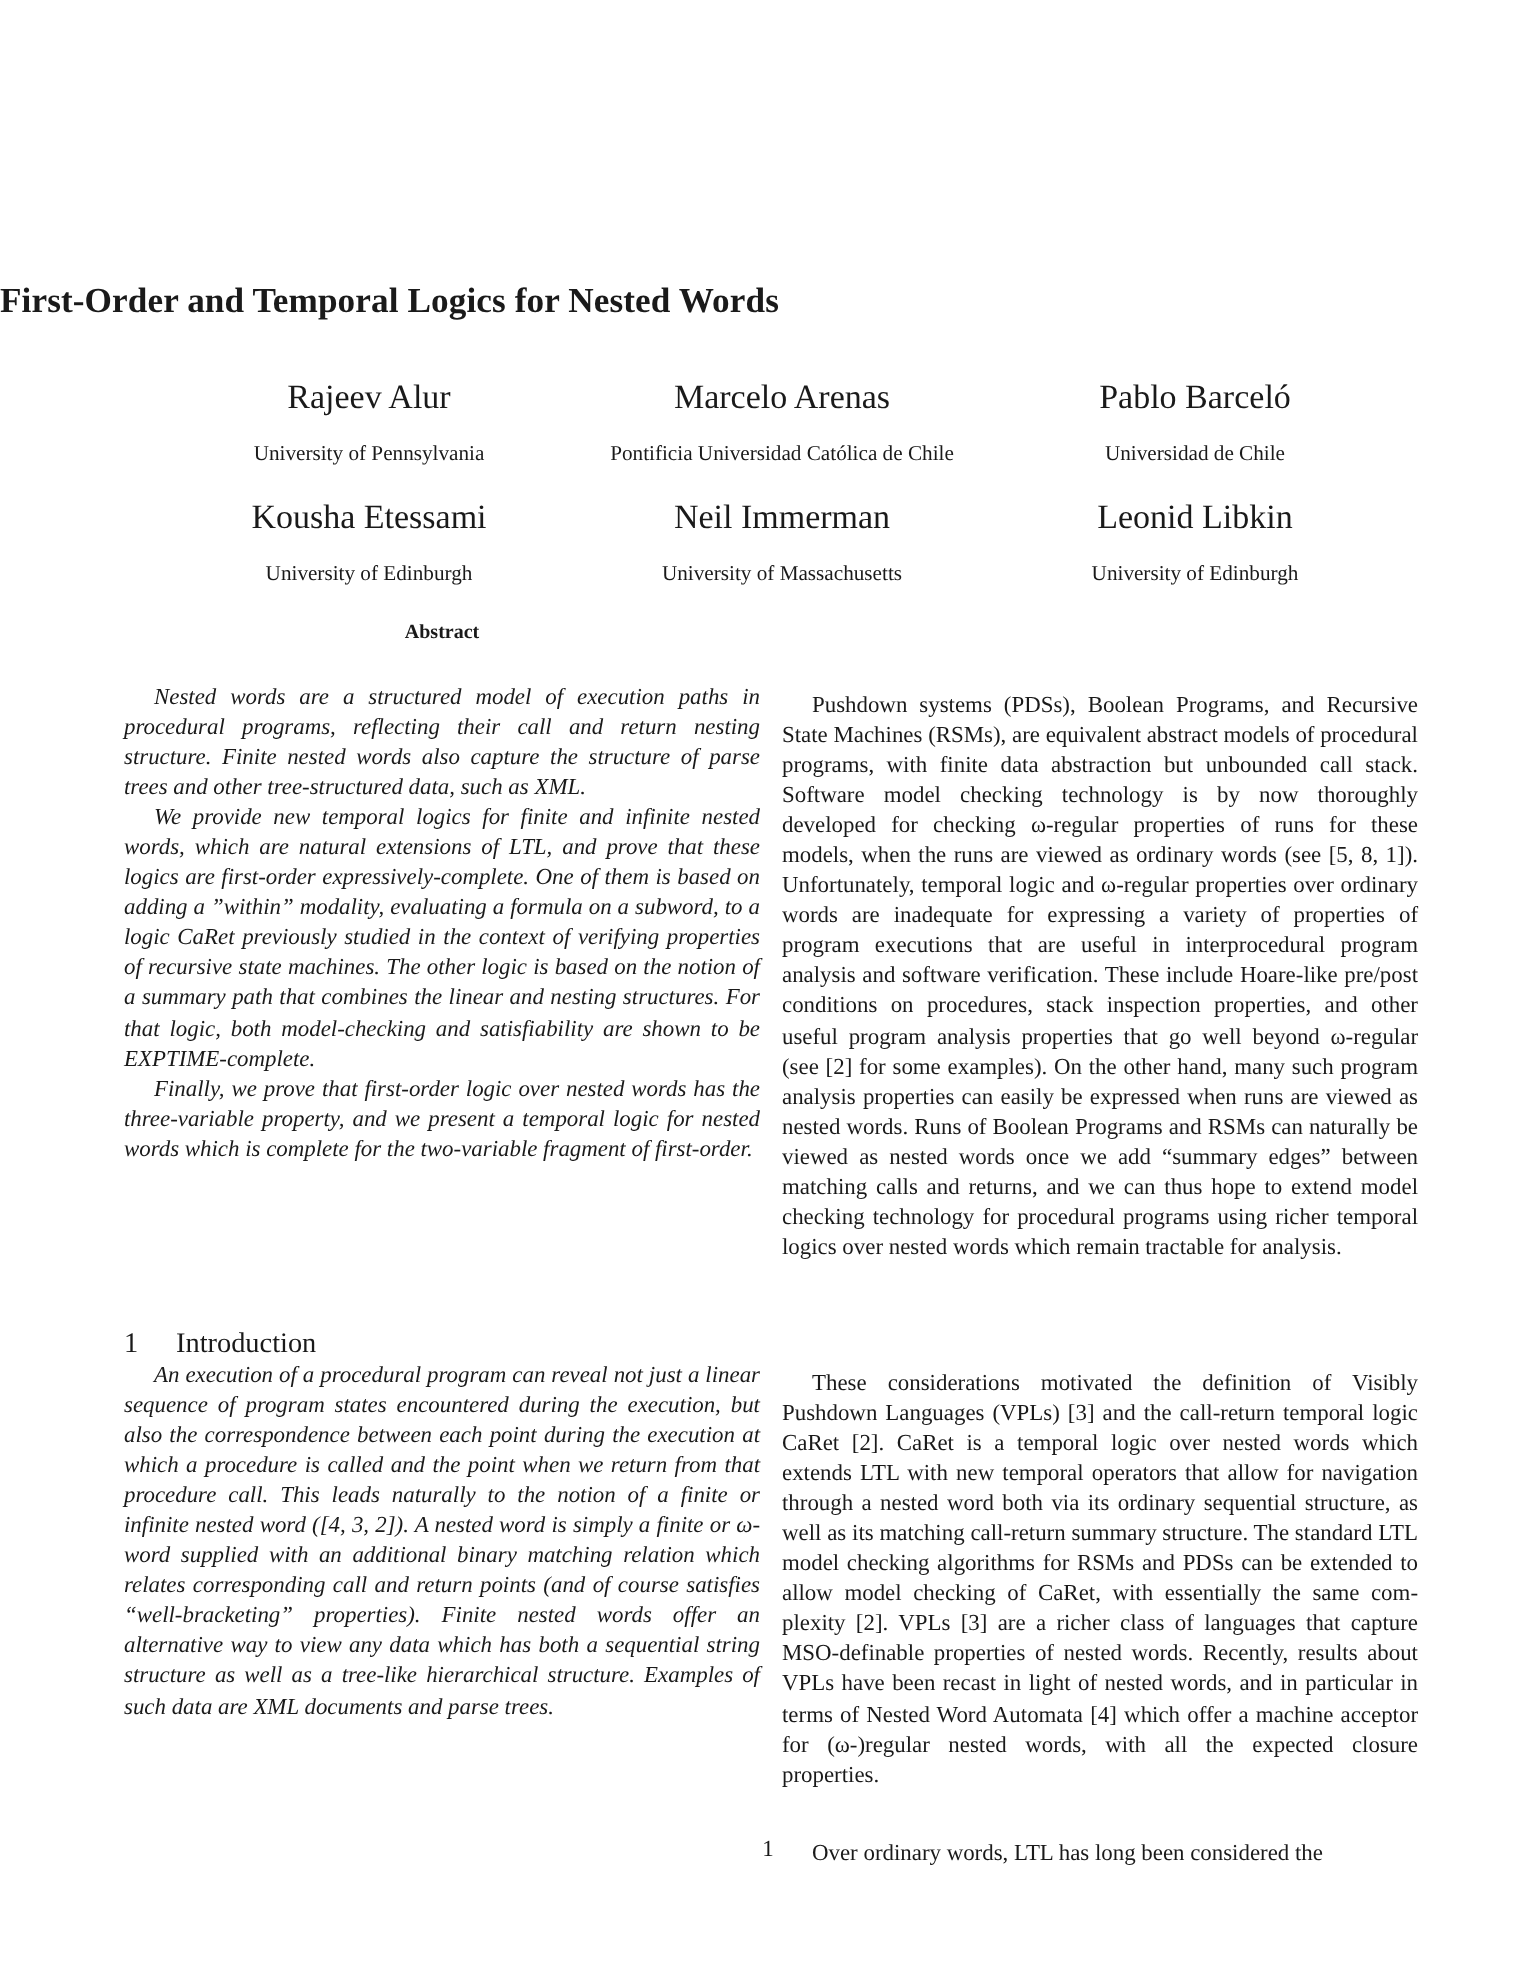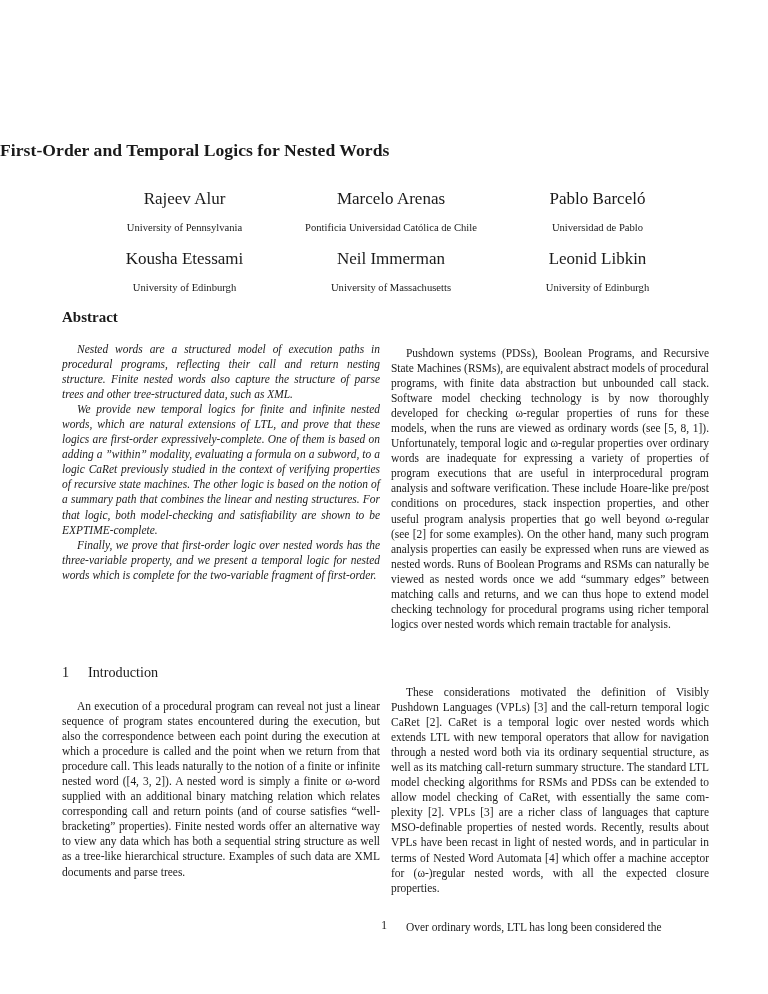--- a/index.html
+++ b/index.html
@@ -17,27 +17,27 @@
     .author .name { font-size: 17px; line-height: 18px; }
     .author .affil { font-size: 10.6px; line-height: 14px; margin-top: 13px; }
     .author-row .author:nth-child(1) { margin-left: -12px; }
     .author-row .author:nth-child(3) { margin-right: -14px; text-align: center; }
 
     .col { position: absolute; width: 318px; font-size: 11.45px; line-height: 15.05px; text-align: justify; }
     .col p { margin: 0; text-indent: 15px; hyphens: manual; }
     .col-left { left: 62px; top: 308px; }
     .col-right { left: 391px; top: 308px; margin-top: 38px; }
 
-    .abstract-heading { font-weight: bold; font-size: 15px; margin: 0 0 16px 0; line-height: 18px; }
+    .abstract-heading { text-align: center; font-weight: bold; font-size: 10px; margin: 0 0 16px 0; line-height: 18px; }
     .abstract p { font-style: italic; }
     .section-heading {
       position: absolute; left: 62px; top: 664px; font-weight: normal; font-size: 14.2px; margin: 0;
     }
     .section-heading .num { display: inline-block; width: 26px; }
-    .intro { top: 699px; }
+    .intro { top: 681px; font-style: italic; }
 
     .right-p1 { top: 308px; }
     .right-p2 { top: 647px; }
     .right-p3 { top: 882px; }
 
     .page-number { position: absolute; top: 919px; left: 0; width: 768px; text-align: center; font-size: 11.5px; }
   </style>
 </head>
 <body>
 
@@ -48,21 +48,21 @@
     <div class="author">
       <div class="name">Rajeev Alur</div>
       <div class="affil">University of Pennsylvania</div>
     </div>
     <div class="author">
       <div class="name">Marcelo Arenas</div>
       <div class="affil">Pontificia Universidad Católica de Chile</div>
     </div>
     <div class="author">
       <div class="name">Pablo Barceló</div>
-      <div class="affil">Universidad de Pablo</div>
+      <div class="affil">Universidad de Chile</div>
     </div>
   </div>
   <div class="author-row">
     <div class="author">
       <div class="name">Kousha Etessami</div>
       <div class="affil">University of Edinburgh</div>
     </div>
     <div class="author">
       <div class="name">Neil Immerman</div>
       <div class="affil">University of Massachusetts</div>

